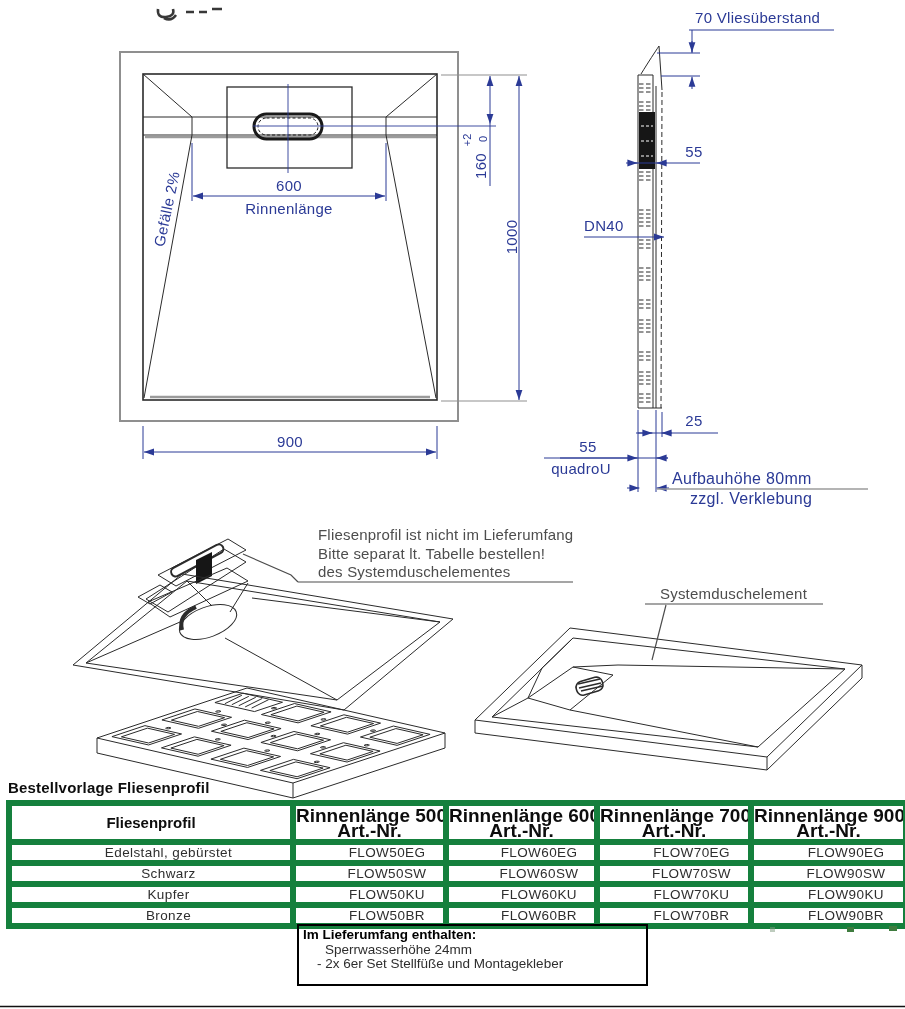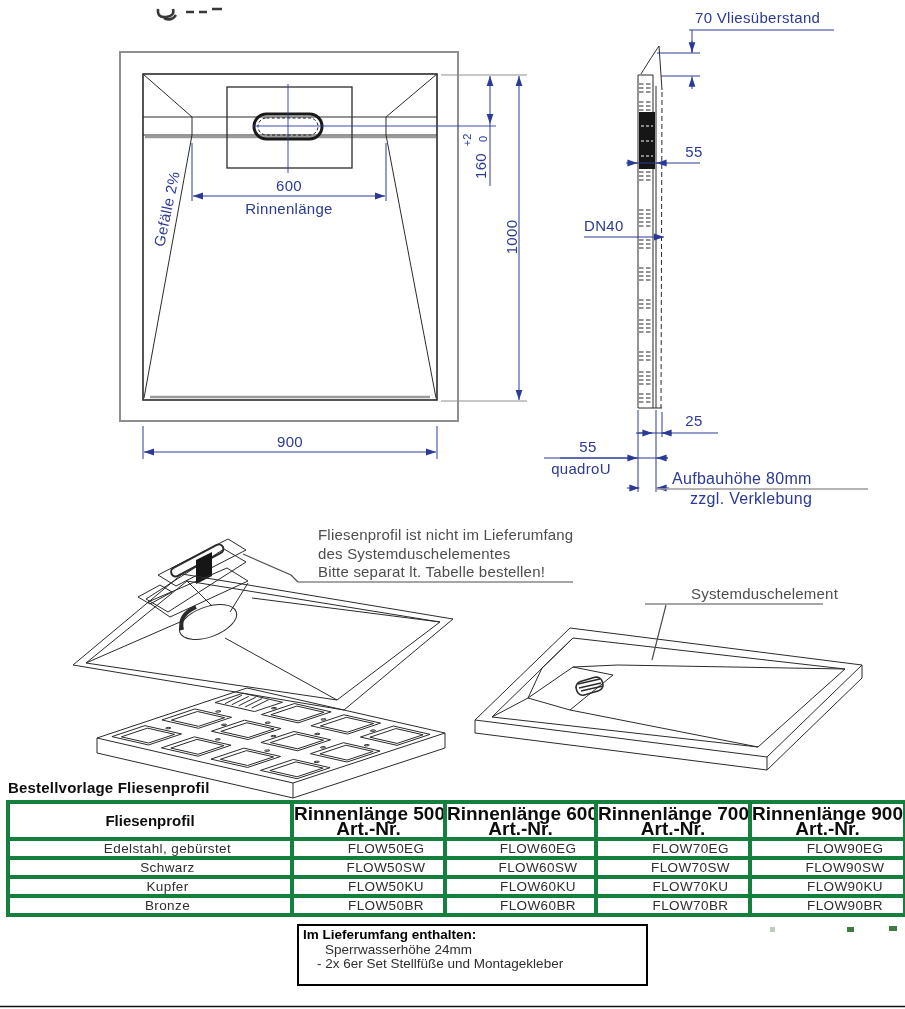--- a/index.html
+++ b/index.html
@@ -5,25 +5,25 @@
   html,body{margin:0;padding:0;background:#fff;}
   .canvas{position:relative;width:905px;height:1009px;background:#fff;overflow:hidden;
           font-family:"Liberation Sans",sans-serif;}
   svg.draw{position:absolute;left:0;top:0;}
   svg text{font-family:"Liberation Sans",sans-serif;}
   .dim{fill:#2b3a96;font-size:15px;letter-spacing:.3px;}
   .dims{fill:#2b3a96;font-size:11px;}
   .dimL{fill:#2b3a96;font-size:16px;letter-spacing:.3px;}
   .note{position:absolute;color:#4d4d4d;font-size:15px;line-height:18.5px;letter-spacing:.2px;margin-left:16px;}
   #note1{left:302px;top:526px;}
-  #syslabel{left:675px;top:585px;}
+  #syslabel{left:644px;top:585px;}
   .tablewrap{position:absolute;left:6px;top:779px;width:868px;}
   .tabletitle{font-weight:bold;font-size:15px;color:#0d0d0d;margin:0 0 4px 2px;letter-spacing:.2px;}
   table{border-collapse:collapse;table-layout:fixed;width:897px;}
-  th,td{border:4px solid #15803d;text-align:center;padding:0;overflow:hidden;white-space:nowrap;}
+  th,td{border:6px solid #15803d;text-align:center;padding:0;overflow:hidden;white-space:nowrap;}
   th{font-size:19px;line-height:15px;height:33px;font-weight:bold;color:#0d0d0d;}
   th span{display:block;}
   th span:empty{display:none;}
   th.first{font-size:15px;}
   td{font-size:13.5px;height:15px;color:#2e2e2e;letter-spacing:.4px;padding-left:35px;}
   .scopebox{position:absolute;left:297px;top:924px;width:351px;height:62px;border:2px solid #000;
             box-sizing:border-box;font-size:13.5px;line-height:14.6px;color:#2e2e2e;padding:2px 0 0 4px;}
   .scopebox .t{font-weight:bold;color:#000;}
   .scopebox .i1{padding-left:14px;}
   .scopebox .i2{padding-left:22px;}
@@ -192,22 +192,22 @@
   </g>
   <g stroke="#4d4d4d" stroke-width="1.2" fill="none">
     <path d="M645,604 H823 M666,605 L652,660"></path>
   </g>
 
   <path d="M0,1006.5 H905" stroke="#111" stroke-width="1.5"></path>
 </svg>
 
 <div class="note" id="note1">
   <div>Fliesenprofil ist nicht im Lieferumfang</div>
+  <div>Bitte separat lt. Tabelle bestellen!</div>
   <div>des Systemduschelementes</div>
-  <div>Bitte separat lt. Tabelle bestellen!</div>
 </div>
 <div class="note" id="syslabel">Systemduschelement</div>
 
 <div class="tablewrap">
   <div class="tabletitle">Bestellvorlage Fliesenprofil</div>
   <table>
     <colgroup>
       <col style="width:284px">
           <col style="width:153px">
           <col style="width:151px">

